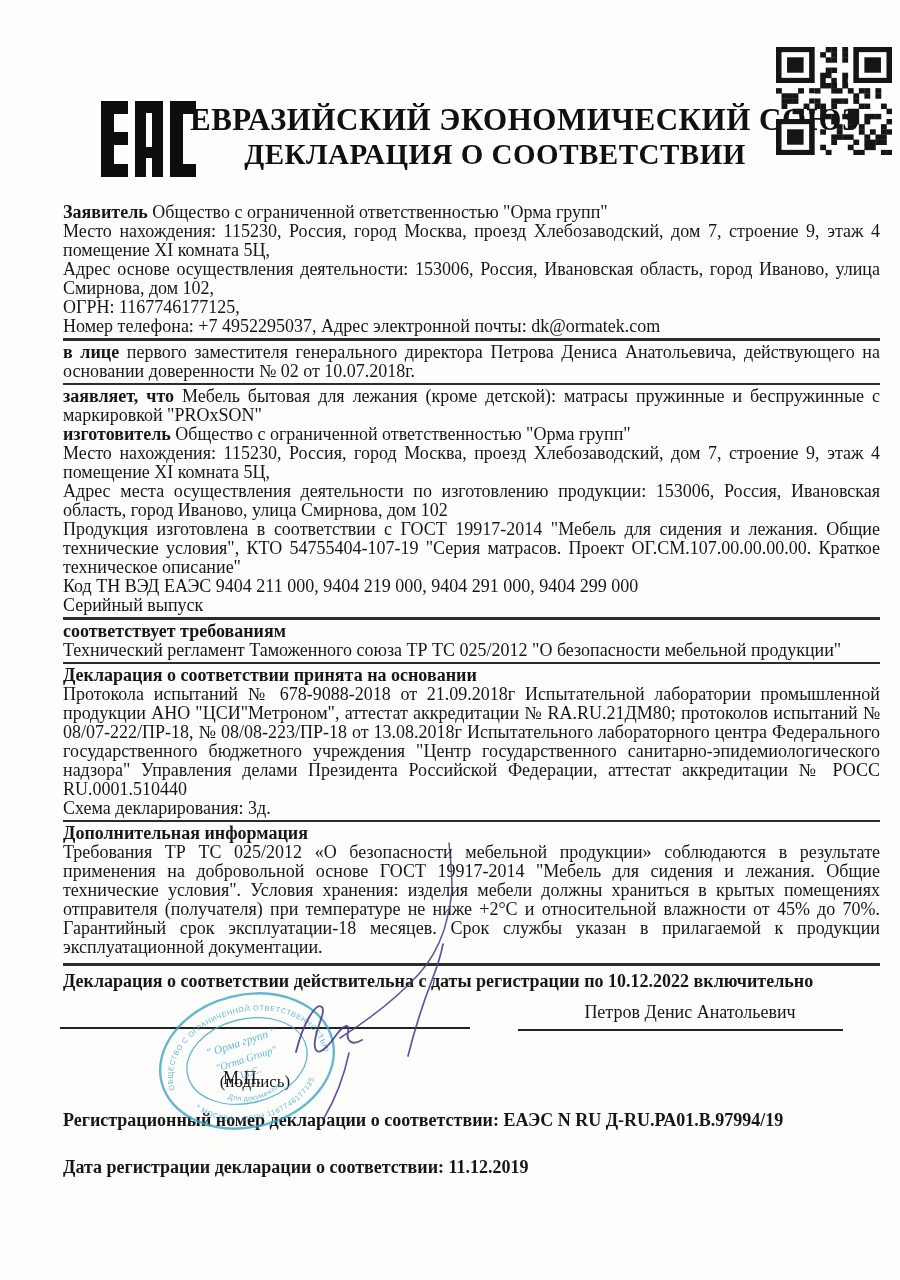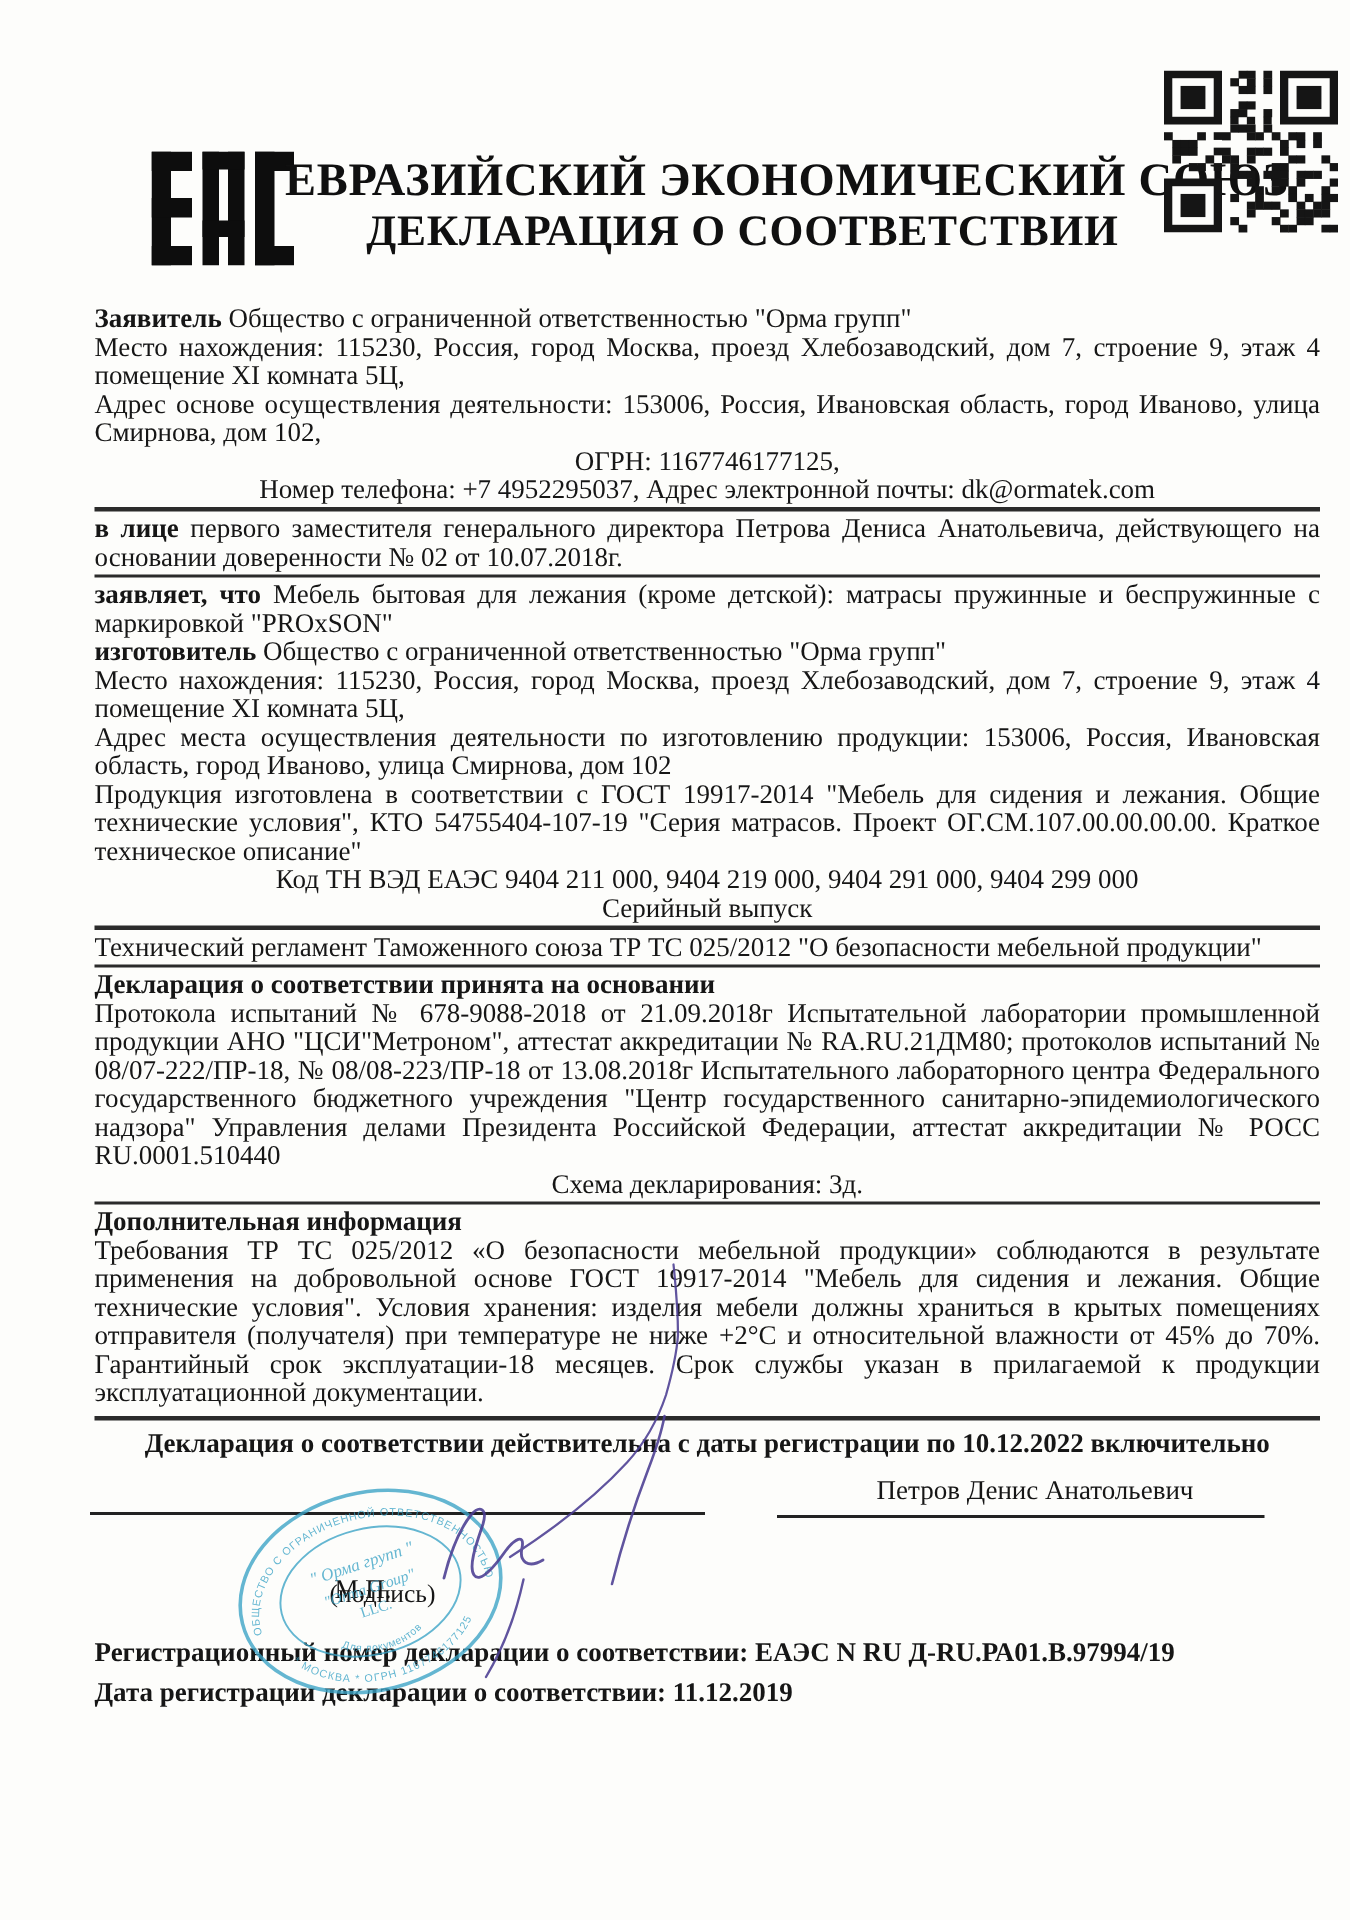--- a/index.html
+++ b/index.html
@@ -8,36 +8,36 @@
   
   .eac-logo{position:absolute;left:101px;top:101px;}
   .title{position:absolute;left:190px;top:101px;width:610px;text-align:center;
          font-weight:bold;color:#101010;}
   .title .t1{font-size:31px;line-height:37px;letter-spacing:.5px;white-space:nowrap;}
   .title .t2{font-size:29px;line-height:33px;letter-spacing:.5px;white-space:nowrap;}
   .qr{position:absolute;left:776px;top:47px;}
   
   .doc{position:absolute;left:63px;top:203px;width:817px;font-size:18px;line-height:19px;}
   .doc p{margin:0;text-align:justify;}
-  .doc p.nj{text-align:center;}
+  .doc p.nj{text-align:left;}
   .doc b{font-weight:bold;}
   .h{font-weight:bold;text-align:left !important;}
   .rule{background:#2b2b2b;height:2px;margin:2px 0 2px 0;}
   .rule.thick{height:3px;}
   .validity{font-weight:bold;padding-top:4px;}
   
   .sigzone{position:relative;height:120px;}
   .sigline-left{position:absolute;left:-3px;top:36px;width:410px;border-bottom:2px solid #222;}
   .sign-caption{position:absolute;left:117px;top:41px;width:150px;text-align:center;font-size:17px;margin-top:40px;}
   .mp{position:absolute;left:160px;top:78px;width:90px;text-align:left;font-size:18px;}
   .signer-name{position:absolute;left:462px;top:12px;width:330px;text-align:center;font-size:18px;}
   .name-underline{position:absolute;left:455px;top:14px;width:325px;height:24px;border-bottom:2px solid #222;}
   .name-caption{position:absolute;left:470px;top:42px;width:280px;text-align:center;font-size:17px;}
   .footer-line{font-weight:bold;margin-top:10px;text-align:left !important;}
-  .footer-line.second{margin-top:8px;}
+  .footer-line.second{margin-top:28px;}
   
   .overlay{position:absolute;left:0;top:0;pointer-events:none;}
 </style>
 </head>
 <body>
 
 <div class="page">
 
   <svg class="eac-logo" width="95" height="76" viewBox="0 0 95 76">
     <g fill="#0d0d0d">
@@ -201,20 +201,21 @@
     <p><b>заявляет, что</b><span> Мебель бытовая для лежания (кроме детской): матрасы пружинные и беспружинные с маркировкой "PROxSON"</span></p>
     <p><b>изготовитель</b><span> Общество с ограниченной ответственностью "Орма групп"</span></p>
     <p>Место нахождения: 115230, Россия, город Москва, проезд Хлебозаводский, дом 7, строение 9, этаж 4 помещение XI комната 5Ц,</p>
     <p>Адрес места осуществления деятельности по изготовлению продукции: 153006, Россия, Ивановская область, город Иваново, улица Смирнова, дом 102</p>
     <p>Продукция изготовлена в соответствии с ГОСТ 19917-2014 "Мебель для сидения и лежания. Общие технические условия", КТО 54755404-107-19 "Серия матрасов. Проект ОГ.СМ.107.00.00.00.00. Краткое техническое описание"</p>
     <p class="nj">Код ТН ВЭД ЕАЭС 9404 211 000, 9404 219 000, 9404 291 000, 9404 299 000</p>
     <p class="nj">Серийный выпуск</p>
 
     <div class="rule thick"></div>
 
+    <p class="h">соответствует требованиям</p>
     <p>Технический регламент Таможенного союза ТР ТС 025/2012 "О безопасности мебельной продукции"</p>
 
     <div class="rule"></div>
 
     <p class="h">Декларация о соответствии принята на основании</p>
     <p>Протокола испытаний № 678-9088-2018 от 21.09.2018г Испытательной лаборатории промышленной продукции АНО "ЦСИ"Метроном", аттестат аккредитации № RA.RU.21ДМ80; протоколов испытаний № 08/07-222/ПР-18, № 08/08-223/ПР-18 от 13.08.2018г Испытательного лабораторного центра Федерального государственного бюджетного учреждения "Центр государственного санитарно-эпидемиологического надзора" Управления делами Президента Российской Федерации, аттестат аккредитации № РОСС RU.0001.510440</p>
     <p class="nj">Схема декларирования: 3д.</p>
 
     <div class="rule"></div>
 

